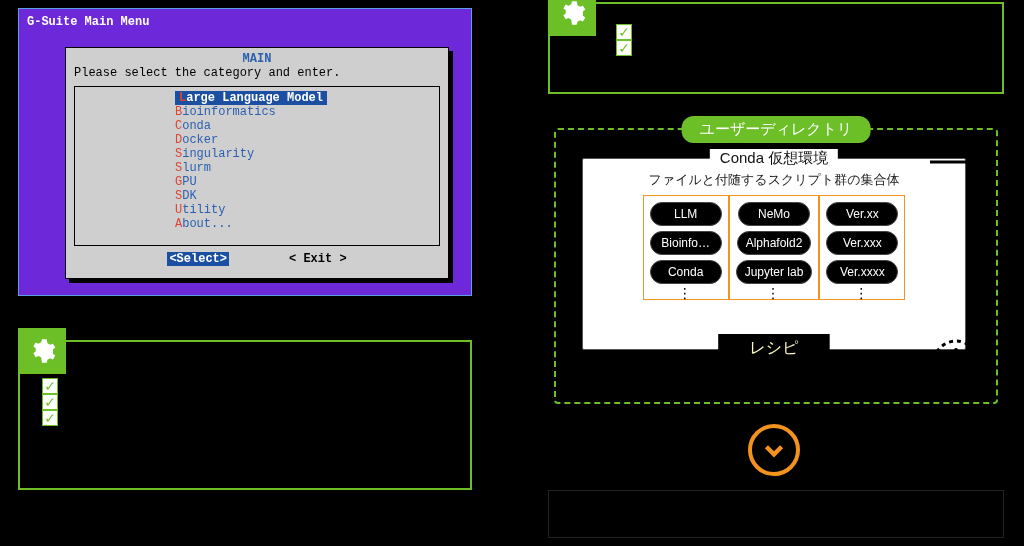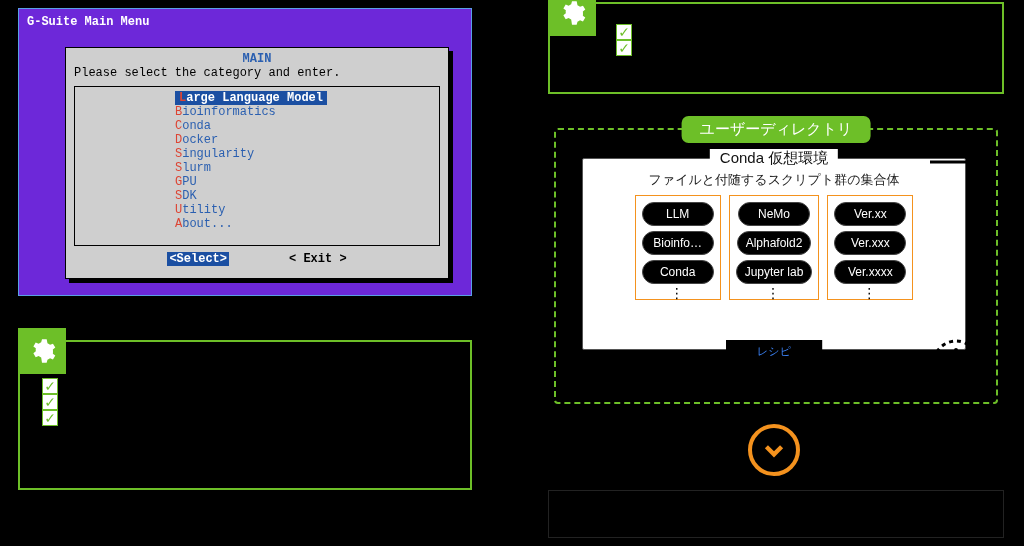--- a/index.html
+++ b/index.html
@@ -105,21 +105,21 @@
     border-radius: 4px;
   }
   .userdir-label {
     position: absolute;
     left: 50%; transform: translateX(-50%);
     top: 6px;
     background: #6dbf28;
     color: #fff;
     font-size: 15px;
     padding: 4px 18px;
-    border-radius: 7px;
+    border-radius: 12px;
     z-index: 3;
   }
   .conda-box {
     position: absolute;
     left: 34px; top: 48px;
     width: 384px; height: 192px;
     background: #fff;
     border: 1.5px solid #555;
     border-radius: 2px;
     z-index: 2;
@@ -135,21 +135,20 @@
   }
   .conda-sub {
     text-align: center;
     font-size: 13px;
     color: #222;
     margin-top: 12px;
   }
   .group-row {
     display: flex;
     justify-content: center;
-    gap: 8px;
     margin-top: 6px;
   }
   .group {
     border: 1.5px solid #f4921e;
     padding: 6px 6px 2px 6px;
     display: flex; flex-direction: column; gap: 5px;
     align-items: center;
   }
   .pill {
     background: #000;
@@ -160,22 +159,22 @@
     padding: 4px 8px;
     min-width: 72px;
     text-align: center;
   }
   .vdots { color: #000; font-size: 14px; line-height: 8px; letter-spacing: 2px; }
   .recipe-label {
     position: absolute;
     left: 50%; transform: translateX(-50%);
     bottom: -14px;
     background: #000;
-    color: #3b82f6;
-    font-size: 11px;
+    color: #fef9c3;
+    font-size: 16px;
     padding: 3px 30px;
     border: 1px solid #000;
   }
   .download-arrow {
     position: absolute;
     right: 24px; top: 48px;
     width: 54px; height: 230px;
     z-index: 2;
   }
 

